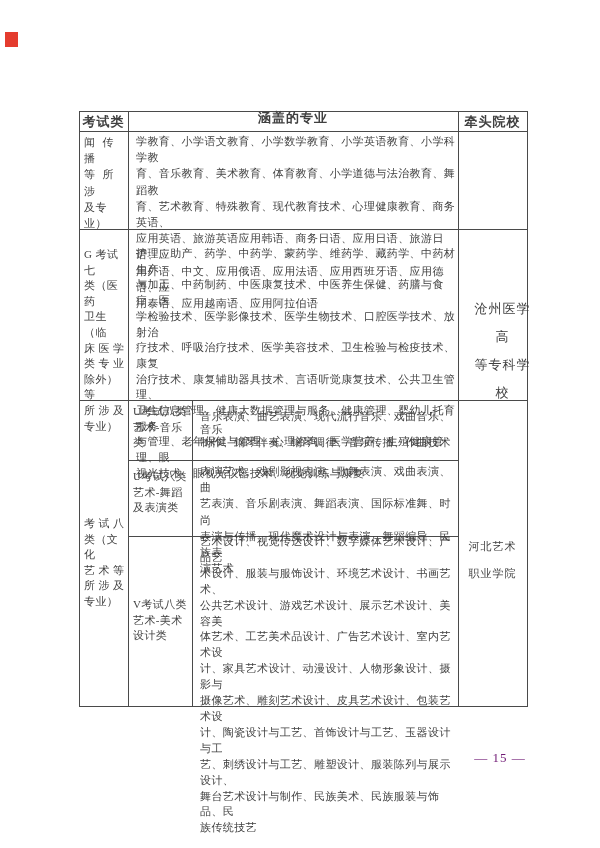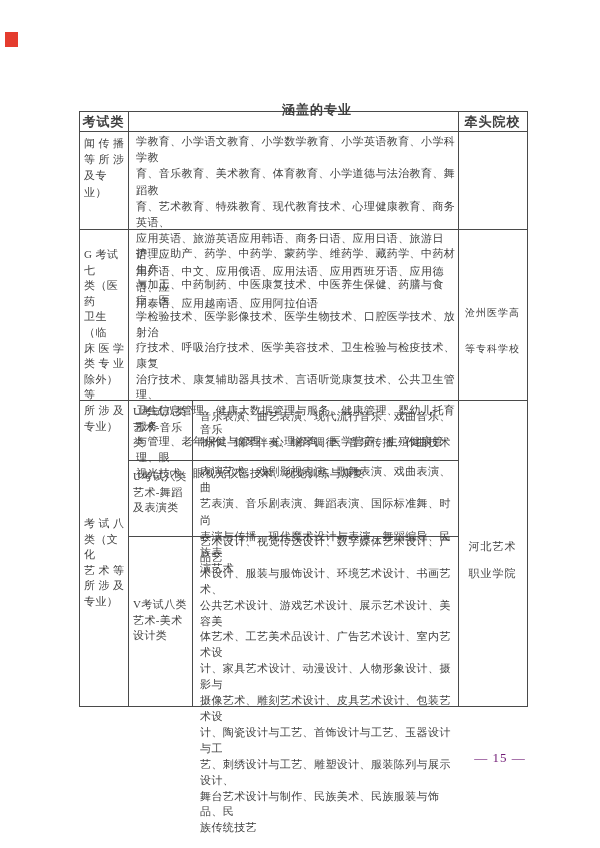--- a/index.html
+++ b/index.html
@@ -58,24 +58,24 @@
 <div class="line" style="left:128px;top:460px;width:330px;height:1px;"></div>
 <div class="line" style="left:128px;top:536px;width:330px;height:1px;"></div>
 <div class="line" style="left:79px;top:706px;width:449px;height:1px;"></div>
 <div class="line" style="left:79px;top:111px;width:1px;height:596px;"></div>
 <div class="line" style="left:527px;top:111px;width:1px;height:596px;"></div>
 <div class="line" style="left:128px;top:111px;width:1px;height:596px;"></div>
 <div class="line" style="left:458px;top:111px;width:1px;height:596px;"></div>
 <div class="line" style="left:192px;top:400px;width:1px;height:307px;"></div>
 
 <div class="hdr" style="left:79px;top:112px;width:49px;">考试类</div>
-<div class="hdr" style="left:128px;top:100px;width:330px;padding-left:24px;">涵盖的专业</div>
+<div class="hdr" style="left:128px;top:108px;width:330px;">涵盖的专业</div>
 <div class="hdr" style="left:458px;top:112px;width:69px;">牵头院校</div>
 
-<div class="txt" style="left:84px;top:135px;width:42px;line-height:16.2px;">闻 传 播
+<div class="txt" style="left:84px;top:135px;width:42px;line-height:16.2px;font-family:Liberation Mono, monospace;">闻 传 播
 等 所 涉
 及专业）</div>
 <div class="txt" style="left:136px;top:133px;width:320px;line-height:16.2px;">学教育、小学语文教育、小学数学教育、小学英语教育、小学科学教
 育、音乐教育、美术教育、体育教育、小学道德与法治教育、舞蹈教
 育、艺术教育、特殊教育、现代教育技术、心理健康教育、商务英语、
 应用英语、旅游英语应用韩语、商务日语、应用日语、旅游日语、应
 用外语、中文、应用俄语、应用法语、应用西班牙语、应用德语、应
 用泰语、应用越南语、应用阿拉伯语</div>
 
 <div class="txt" style="left:84px;top:247px;width:42px;line-height:15.6px;">G 考试七
@@ -87,21 +87,21 @@
 所 涉 及
 专业）</div>
 <div class="txt" style="left:136px;top:246px;width:320px;line-height:15.7px;">护理、助产、药学、中药学、蒙药学、维药学、藏药学、中药材生产
 与加工、中药制药、中医康复技术、中医养生保健、药膳与食疗、医
 学检验技术、医学影像技术、医学生物技术、口腔医学技术、放射治
 疗技术、呼吸治疗技术、医学美容技术、卫生检验与检疫技术、康复
 治疗技术、康复辅助器具技术、言语听觉康复技术、公共卫生管理、
 卫生信息管理、健康大数据管理与服务、健康管理、婴幼儿托育服务
 与管理、老年保健与管理、心理咨询、医学营养、生殖健康管理、眼
 视光技术、眼视光仪器技术、视觉训练与康复</div>
-<div class="txt inst" style="left:458px;top:295px;width:69px;line-height:36px;font-size:10px;">沧州医学高
+<div class="txt inst" style="left:458px;top:295px;width:69px;line-height:28px;font-size:13px;padding-left:10px;">沧州医学高
 等专科学校</div>
 
 <div class="txt" style="left:84px;top:516px;width:42px;line-height:15.6px;">考 试 八
 类（文化
 艺 术 等
 所 涉 及
 专业）</div>
 <div class="txt inst" style="left:458px;top:533px;width:69px;line-height:26.5px;">河北艺术
 职业学院</div>
 

